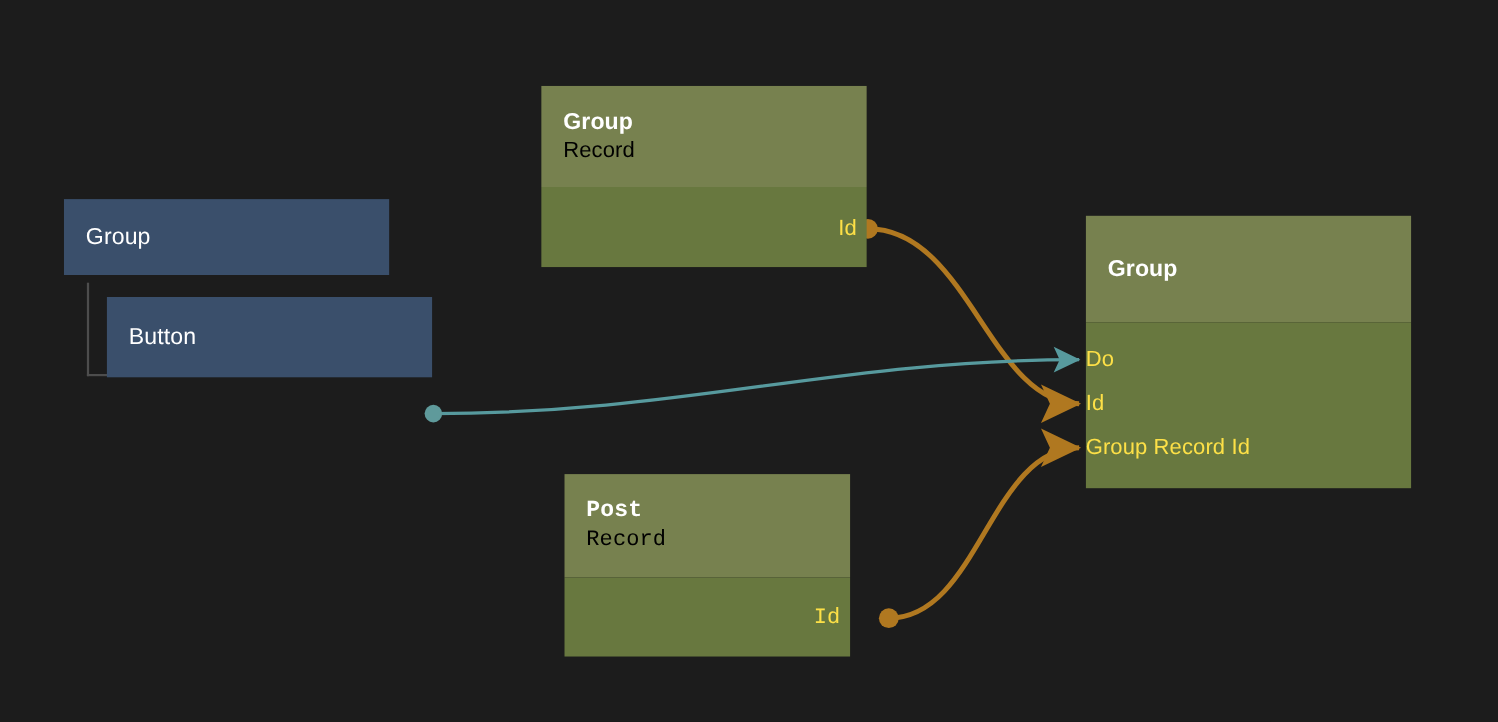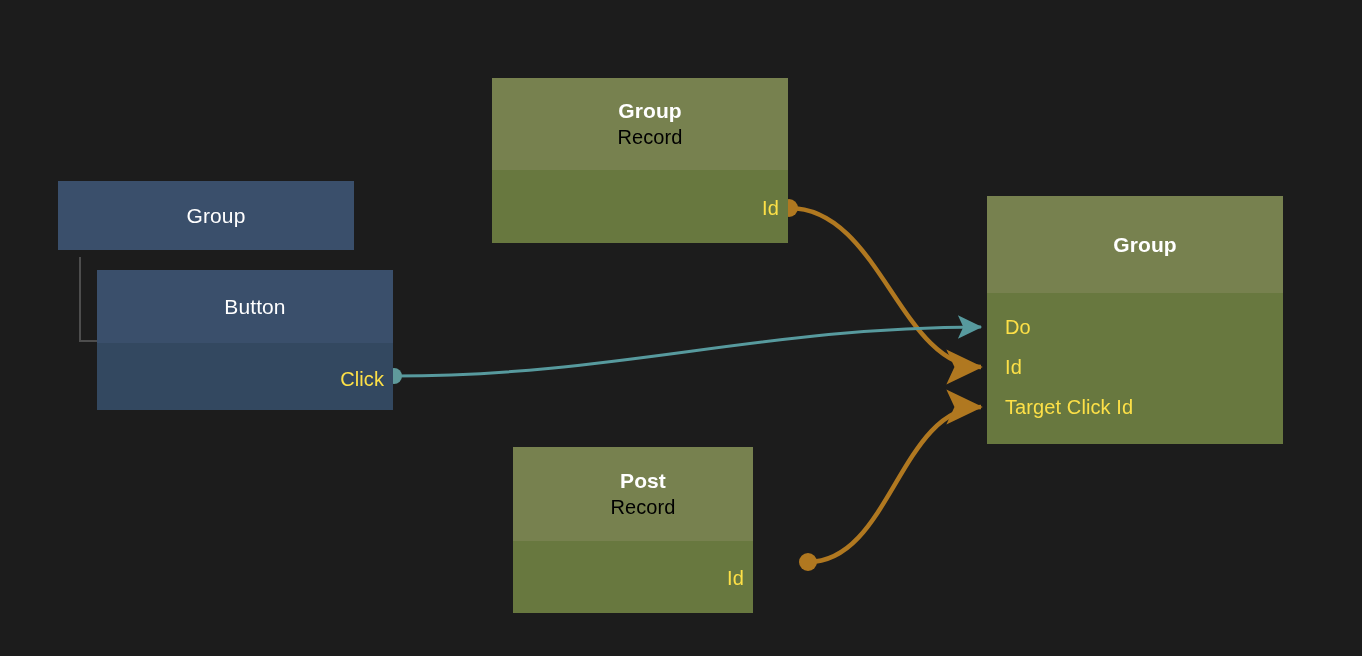--- a/index.html
+++ b/index.html
@@ -26,21 +26,20 @@
     width: 1362px;
     height: 656px;
     pointer-events: none;
   }
 
   
   .node {
     position: absolute;
     box-sizing: border-box;
     overflow: hidden;
-    text-align: center;
   }
   .node-head {
     box-sizing: border-box;
     padding: 0 0 0 20px;
     display: flex;
     flex-direction: column;
     justify-content: center;
   }
   .node-title {
     color: #ffffff;
@@ -84,21 +83,21 @@
     left: 0;
     transform: translateY(-50%);
   }
   .port-label {
     color: #fde047;
     font-size: 20px;
     line-height: 20px;
     letter-spacing: 0.1px;
   }
   .port-row.out .port-label { margin-right: 9px; }
-  .port-row.in  .port-label { margin-left: 18px; }
+  .port-row.in  .port-label { }
 
   
   .tree-connector {
     position: absolute;
     border-left: 2px solid #4d4d4d;
     border-bottom: 2px solid #4d4d4d;
     box-sizing: border-box;
   }
 </style>
 </head>
@@ -132,40 +131,35 @@
   <div class="node blue" style="left:58px; top:181px; width:296px; height:69px;">
     <div class="node-head" style="height:69px;">
       <div class="node-title">Group</div>
     </div>
   </div>
 
   <div class="node blue" style="left:97px; top:270px; width:296px; height:140px;">
     <div class="node-head" style="height:73px;">
       <div class="node-title">Button</div>
     </div>
-    <div class="node-body" style="height:67px;">
-      <div class="port-row out" style="top:36px;">
-        <span class="port-label">Click</span>
-      </div>
-    </div>
   </div>
 
   <div class="node green" style="left:492px; top:78px; width:296px; height:165px;">
     <div class="node-head" style="height:92px;">
       <div class="node-title">Group</div>
       <div class="node-subtitle">Record</div>
     </div>
     <div class="node-body" style="height:73px;">
       <div class="port-row out" style="top:38px;">
         <span class="port-label">Id</span>
       </div>
     </div>
   </div>
 
-  <div class="node green" style="left:513px; top:447px; width:240px; height:166px;">
+  <div class="node green" style="left:513px; top:431px; width:260px; height:166px;font-family:Liberation Mono, monospace;">
     <div class="node-head" style="height:94px;">
       <div class="node-title">Post</div>
       <div class="node-subtitle">Record</div>
     </div>
     <div class="node-body" style="height:72px;">
       <div class="port-row out" style="top:37px;">
         <span class="port-label">Id</span>
       </div>
     </div>
   </div>
@@ -175,18 +169,18 @@
       <div class="node-title">Group</div>
     </div>
     <div class="node-body" style="height:151px;">
       <div class="port-row in" style="top:34px;">
         <span class="port-label">Do</span>
       </div>
       <div class="port-row in" style="top:74px;">
         <span class="port-label">Id</span>
       </div>
       <div class="port-row in" style="top:114px;">
-        <span class="port-label">Target Click Id</span>
+        <span class="port-label">Group Record Id</span>
       </div>
     </div>
   </div>
 
 </div>
 
 </body></html>

